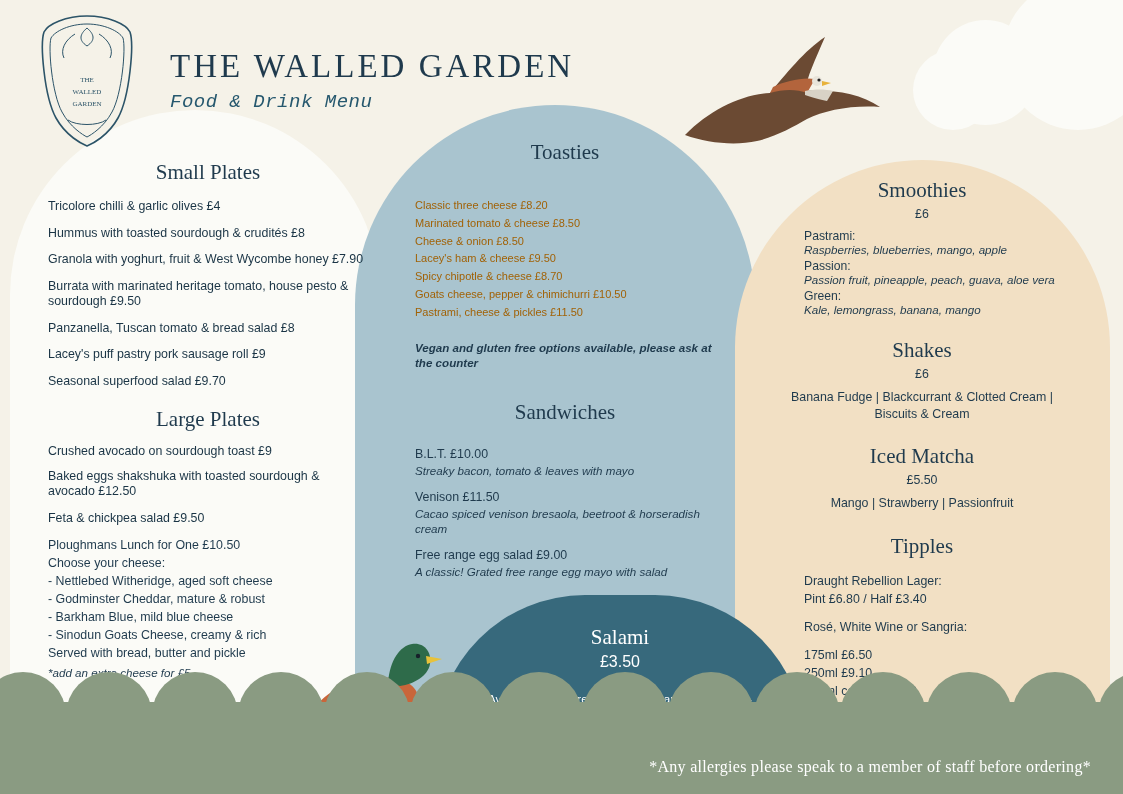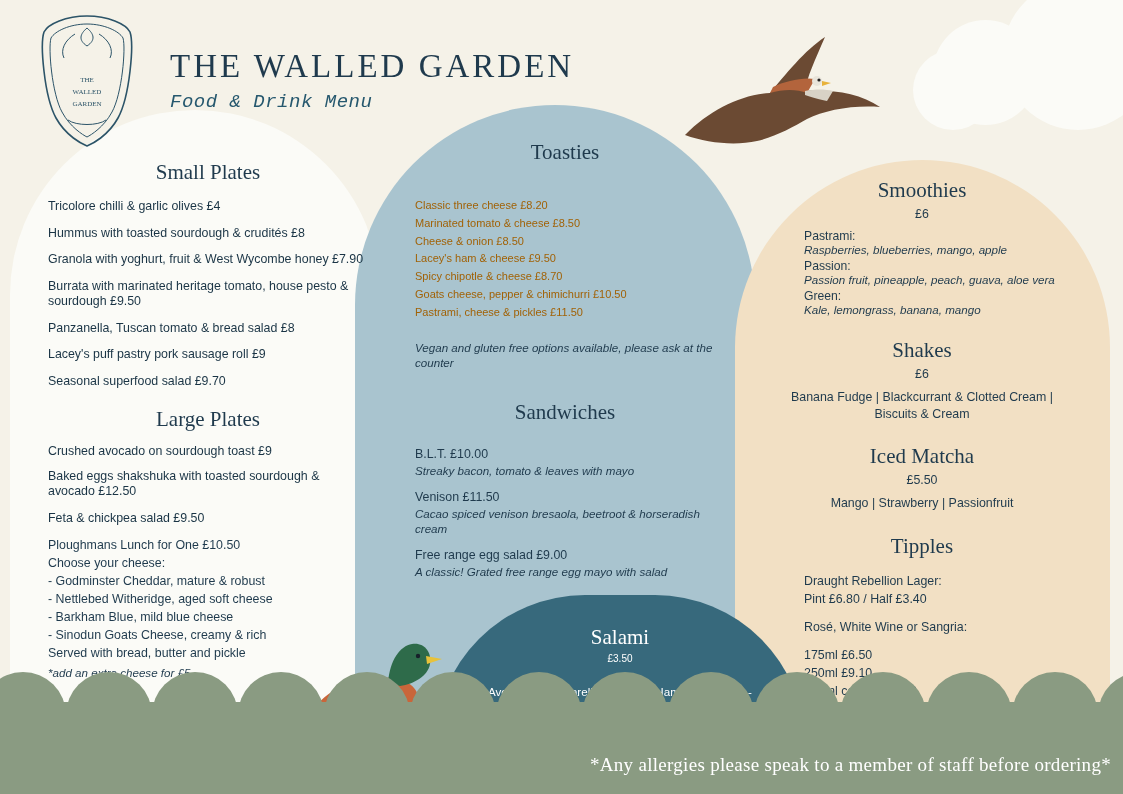--- a/index.html
+++ b/index.html
@@ -75,44 +75,44 @@
   }
 
   
   .col { position:absolute; }
   .col-left  { left:48px;  top:160px; width:320px; }
   .col-mid   { left:415px; top:140px; width:300px; }
   .col-right { left:762px; top:178px; width:320px; }
 
   .item { font-size:12.4px; line-height:1.25; margin:0 0 11px 0; color:#1a3445; }
   .item.tight { margin-bottom:9px; }
-  .note { font-size:11.6px; font-style:italic; color:#1f3a4d; line-height:1.3; margin:2px 0 10px 0;}
+  .note { font-size:11.6px; font-style:italic; color:#1f3a4d; line-height:1.3; margin:2px 0 10px 0;font-weight:bold;}
 
   .mid-list { font-size:11px; line-height:1.62; color:#a16207; }
   .mid-list div { white-space:nowrap; }
   .price-line { font-size:12.4px; text-align:center; margin:4px 0 8px 0; }
 
   .sand-item { font-size:12.4px; margin-top:12px; }
   .sand-desc { font-size:11.6px; font-style:italic; line-height:1.3; margin-top:2px; }
 
   .smoothie-label { font-size:12.2px; margin-top:3px;}
   .smoothie-desc { font-size:11.6px; font-style:italic; margin-bottom:3px;}
   .right-center { text-align:center; font-size:12.4px; line-height:1.35; }
 
   .tipples-line { font-size:12.4px; line-height:1.45; }
   .tipples-gap { height:10px; }
 
   .extras { position:absolute; left:440px; top:625px; width:360px; color:#ffffff; text-align:center; }
   .extras .sec-head { color:#ffffff; }
-  .extras-price { font-size:10px; margin-top:3px; }
+  .extras-price { font-size:16px; margin-top:3px; }
   .extras-list { font-size:11.6px; line-height:1.45; margin-top:20px; }
 
   .allergy {
-    position:absolute; right:12px; bottom:18px; color:#ffffff;
-    font-family:"Liberation Serif", serif; font-size:19px; letter-spacing:.3px;
+    position:absolute; right:32px; bottom:18px; color:#ffffff;
+    font-family:"Liberation Serif", serif; font-size:16px; letter-spacing:.3px;
   }
 
   .small-plates-head { margin-bottom:14px; }
   .large-plates-head { margin:18px 0 12px 0; }
 
   .ploughmans-list { font-size:12.4px; line-height:1.45; }
 </style>
 </head>
 <body>
 
@@ -179,22 +179,22 @@
     <div class="sec-head large-plates-head">Large Plates</div>
     <div>
       <div class="item tight">Crushed avocado on sourdough toast  £9</div>
       <div class="item">Baked eggs shakshuka with toasted sourdough &amp; avocado  £12.50</div>
       <div class="item">Feta &amp; chickpea salad  £9.50</div>
     </div>
 
     <div class="ploughmans-list">
       <div>Ploughmans Lunch for One  £10.50</div>
       <div>Choose your cheese:</div>
+      <div>- Nettlebed Witheridge, aged soft cheese</div>
       <div>- Godminster Cheddar, mature &amp; robust</div>
-      <div>- Nettlebed Witheridge, aged soft cheese</div>
       <div>- Barkham Blue, mild blue cheese</div>
       <div>- Sinodun Goats Cheese, creamy &amp; rich</div>
       <div>Served with bread, butter and pickle</div>
       <div style="font-style:italic; font-size:11.6px; margin-top:2px;">*add an extra cheese for £5</div>
     </div>
   </div>
 
   <div class="col col-mid">
     <div class="sec-head" style="margin-bottom:32px;">Toasties</div>
     <div class="mid-list">

